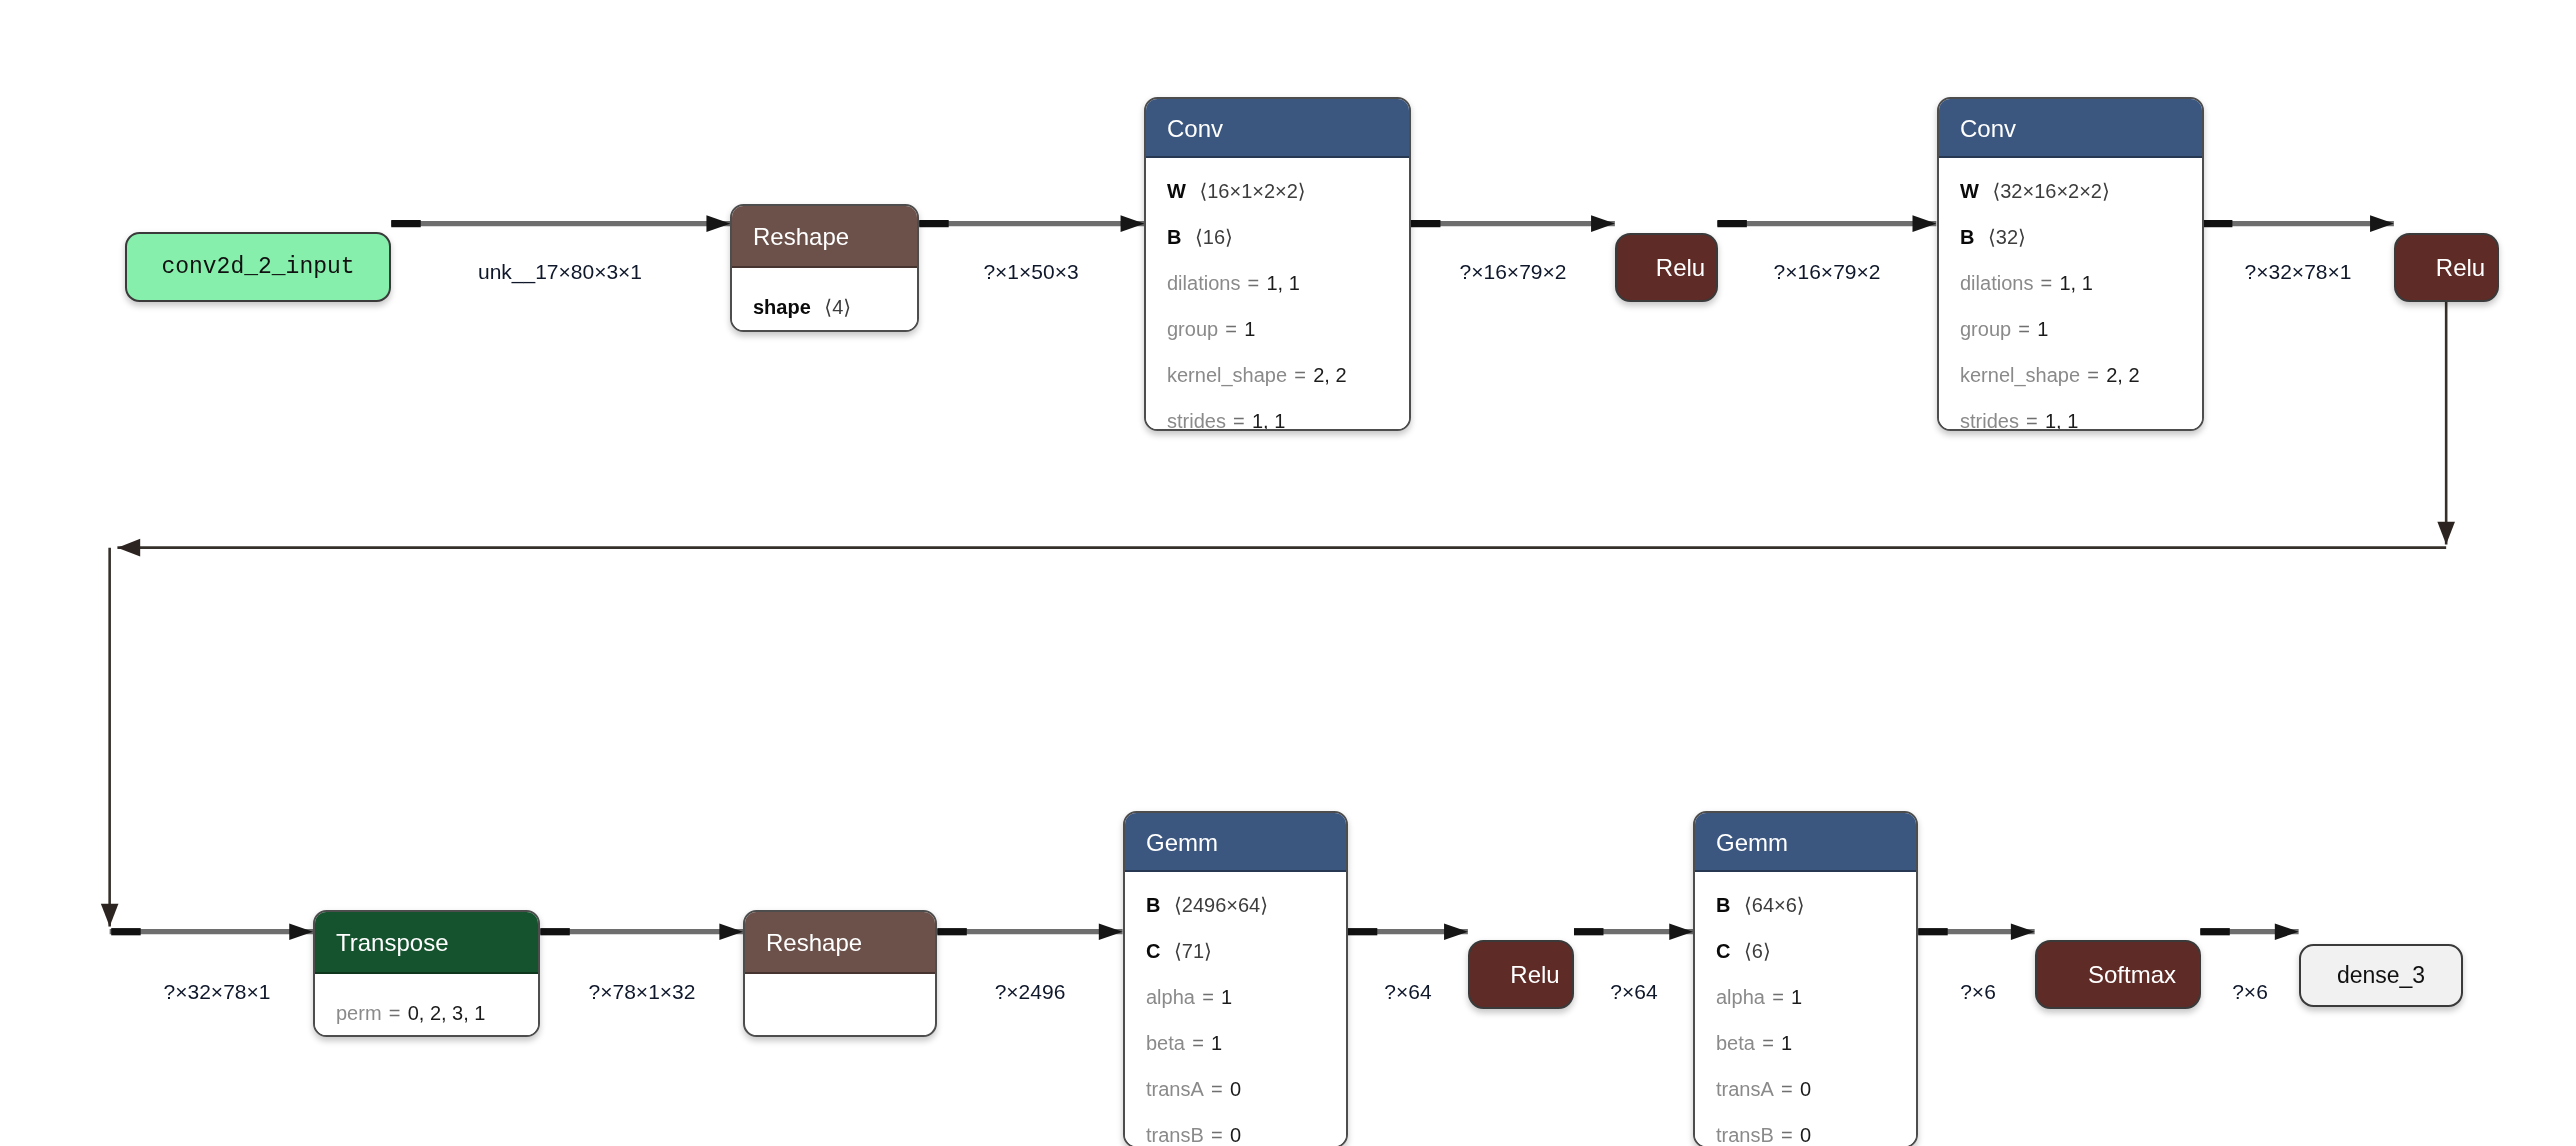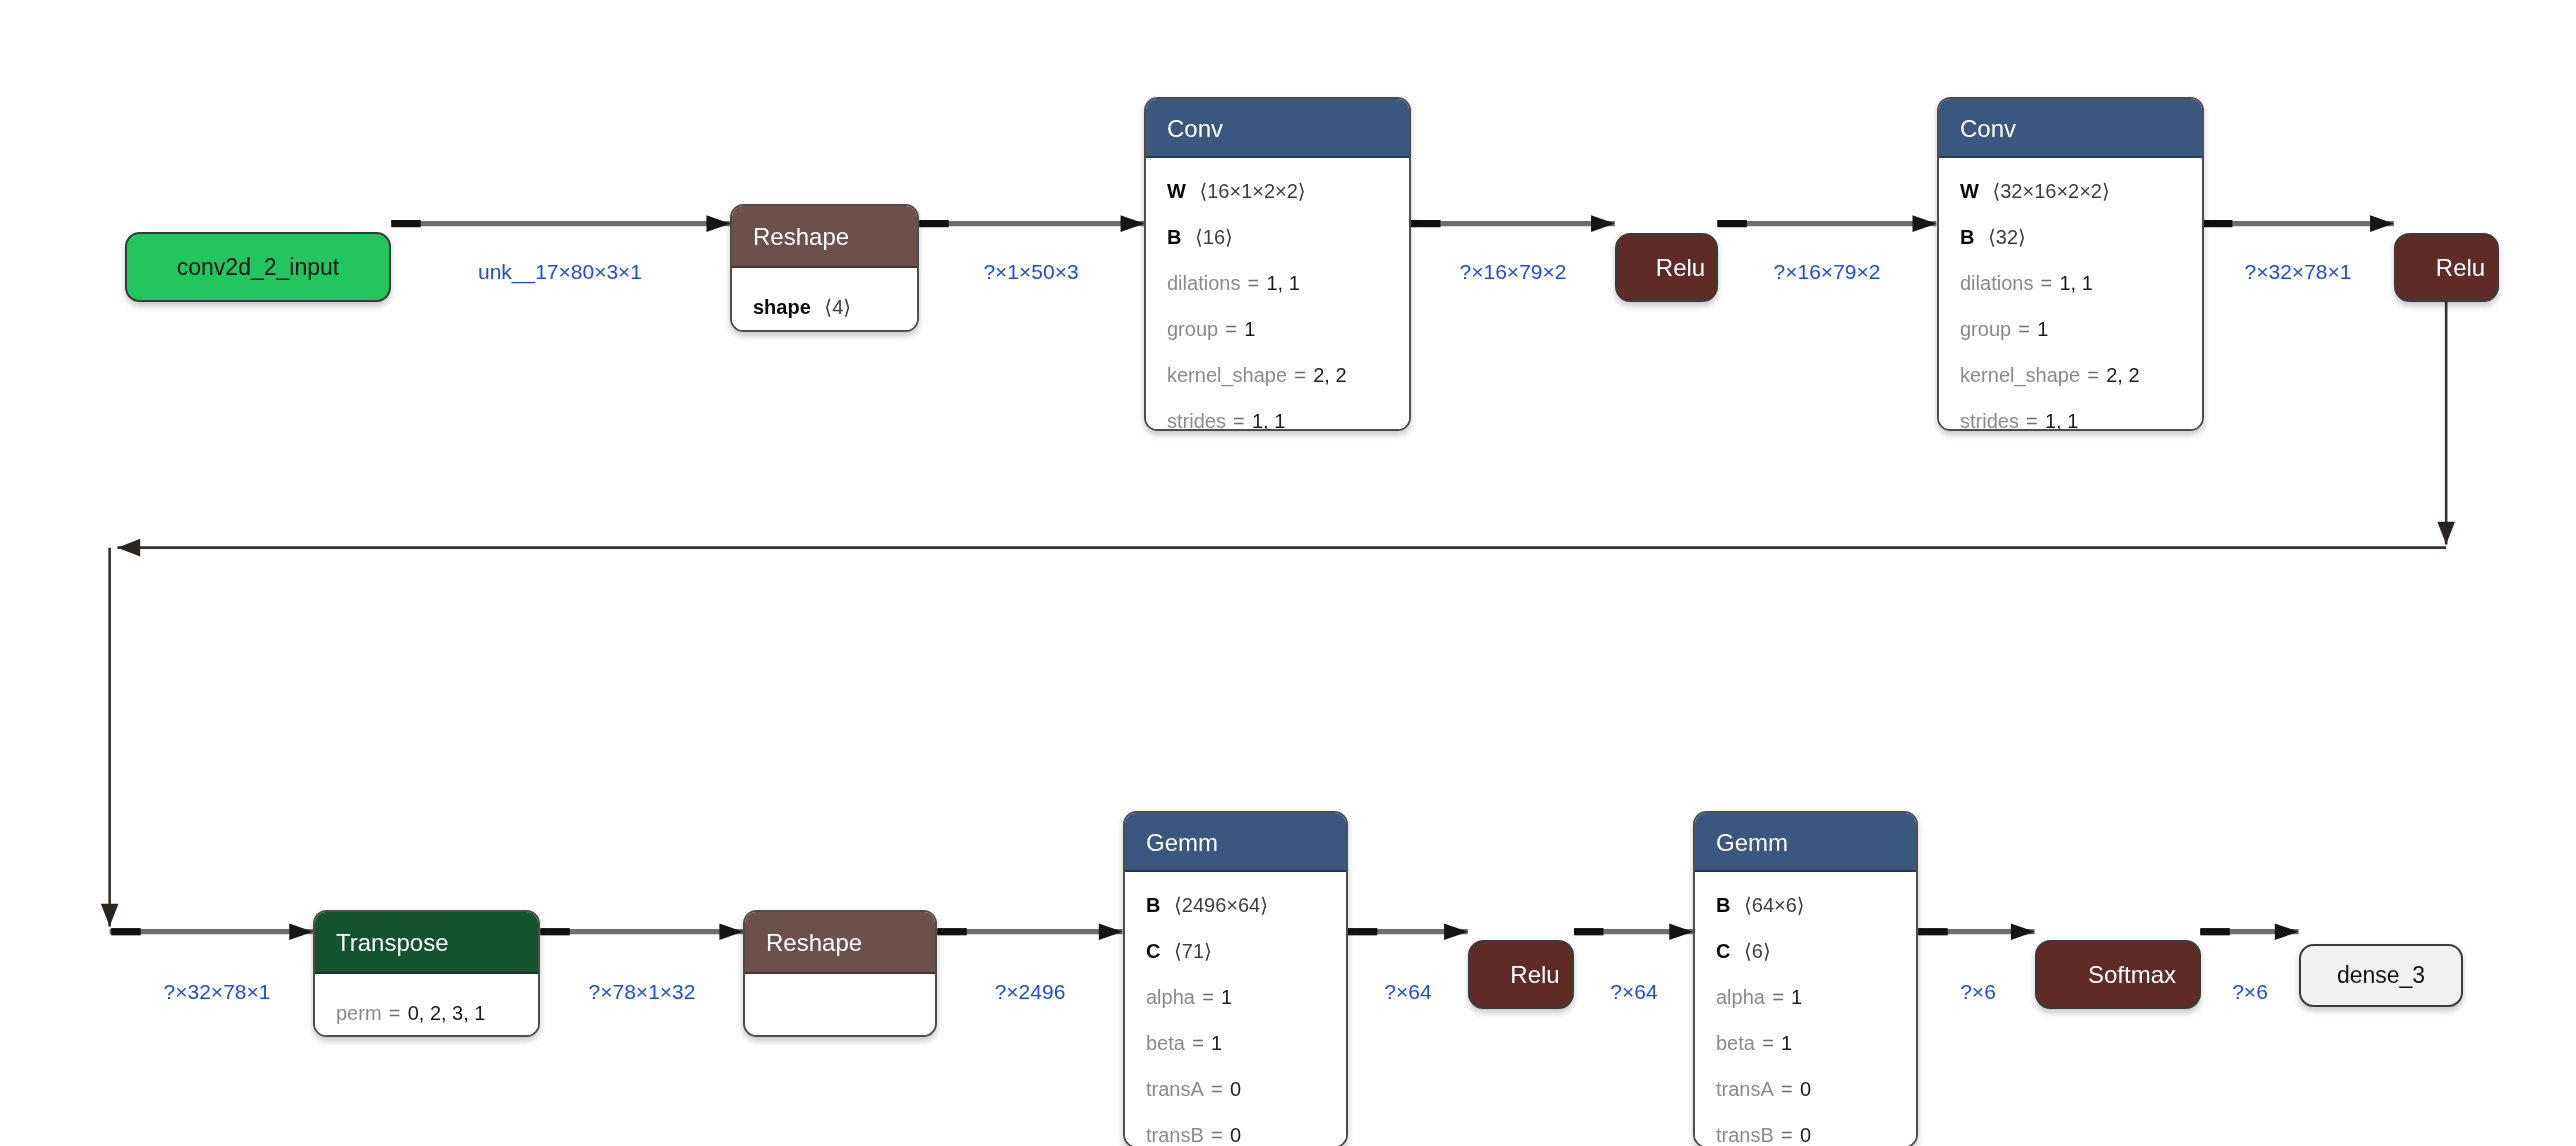--- a/index.html
+++ b/index.html
@@ -15,21 +15,21 @@
   .row-single{font-size:20px;line-height:57px;white-space:nowrap;}
   .pname{font-weight:bold;color:#0a0a0a;}
   .dims{color:#3d3d3d;margin-left:13.5px;}
   .aname{color:#8a8a8a;}
   .eq{color:#6f6f6f;margin:0 7.2px;}
   .aval{color:#1c1c1c;}
   .io{display:flex;align-items:center;justify-content:center;background:#f1f1f1;
       border-color:#3a3a3a;border-radius:14.5px;font-size:23px;color:#111;}
   .act{display:flex;align-items:center;justify-content:center;border-radius:15.5px;
        color:#fff;font-size:24px;border-color:#3a3a3a;padding-left:28px;}
-  .elabel{position:absolute;z-index:1;transform:translateX(-50%);font-size:21px;color:#1d4ed8;
+  .elabel{position:absolute;z-index:1;transform:translateX(-50%);font-size:21px;color:#0f172a;
           white-space:nowrap;}
 </style>
 </head>
 <body>
 
 <div id="canvas">
 
   <svg id="edges" width="2576" height="1146" viewBox="0 0 4975 2214">
     <defs>
       <marker id="arrow" markerUnits="userSpaceOnUse" viewBox="0 0 50 40" refX="50" refY="20" markerWidth="50" markerHeight="40" orient="auto">
@@ -74,21 +74,21 @@
     <line x1="3040" y1="1800" x2="3270" y2="1800" stroke="#6e6e6e" stroke-width="10" marker-end="url(#arrow)"></line>
     <line x1="3040" y1="1800" x2="3097" y2="1800" stroke="#111" stroke-width="14"></line>
 
     <line x1="3705" y1="1800" x2="3930" y2="1800" stroke="#6e6e6e" stroke-width="10" marker-end="url(#arrow)"></line>
     <line x1="3705" y1="1800" x2="3762" y2="1800" stroke="#111" stroke-width="14"></line>
 
     <line x1="4250" y1="1800" x2="4440" y2="1800" stroke="#6e6e6e" stroke-width="10" marker-end="url(#arrow)"></line>
     <line x1="4250" y1="1800" x2="4307" y2="1800" stroke="#111" stroke-width="14"></line>
   </svg>
 
-  <div class="node io" style="left: 125px; top: 189px; width: 266px; height: 70px; background: #22c55e;">
+  <div class="node io" style="left: 125px; top: 189px; width: 266px; height: 70px; background: #86efac; font-family: Liberation Mono, monospace;">
     <span>conv2d_2_input</span>
   </div>
 
   <div class="node" style="left:730px;top:161px;width:189px;height:128px">
     <div class="hdr" style="padding: 18.6px 0px 17.6px 21px; background: rgb(107, 81, 74);">Reshape</div>
     <div class="body">
       <div class="row-single">
         <span class="pname">shape</span><span class="dims"><span>⟨</span><span>4</span><span>⟩</span></span>
       </div>
     </div>

